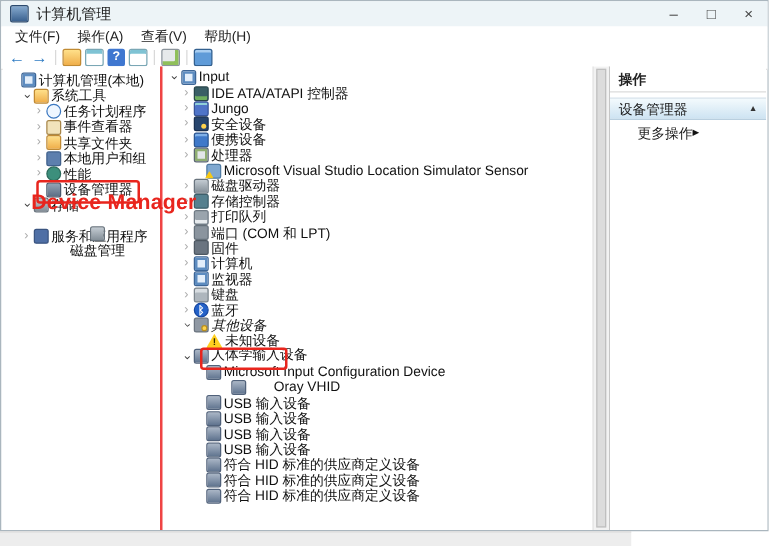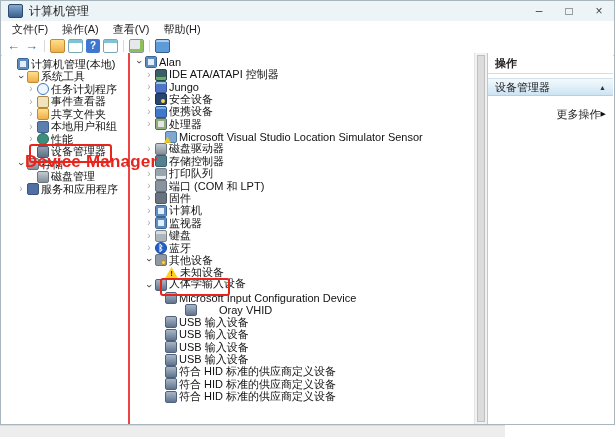--- a/index.html
+++ b/index.html
@@ -72,21 +72,21 @@
   [data-name="bluetooth-icon"]{border-radius:50%;background:#2462c9;border:1px solid #1747a0;font-size:9px;}
   [data-name="other-devices-icon"]{background:#8f98a3;border:1px solid #6b747f;}
   [data-name="other-devices-icon"]::after{content:"";position:absolute;right:0;bottom:0;width:5px;height:5px;background:#ffd34d;border-radius:50%;border:1px solid #b98f1f;box-sizing:border-box;}
   [data-name="unknown-device-icon"]{width:13px;border:none;border-radius:0;clip-path:polygon(50% 2%,100% 96%,0 96%);background:#ffd020;color:#3a2b00;font-size:8px;padding-top:2px;}
   [data-name="hid-category-icon"],[data-name="hid-device-icon"]{background:linear-gradient(#aab6c6,#60748f);border:1px solid #50617a;}
 
   
   .actions-title{height:15px;padding:3px 7px 2px;font-size:11px;font-weight:bold;border-bottom:1px solid #dcdcdc;color:#222;}
   .actions-group{margin-top:4px;height:16px;display:flex;align-items:center;justify-content:space-between;padding:0 7px;font-size:11px;color:#1a1a1a;background:linear-gradient(#f3fafd,#cde3f2);border-top:1px solid #d5e2ec;border-bottom:1px solid #b9cfdf;}
   .actions-group .arrow{font-size:7px;color:#333;}
-  .actions-more{height:20px;display:flex;align-items:center;justify-content:flex-end;padding:0 7px 0 22px;font-size:11px;color:#1a1a1a;margin-top:8px;}
+  .actions-more{height:20px;display:flex;align-items:center;justify-content:flex-start;padding:0 7px 0 22px;font-size:11px;color:#1a1a1a;}
   .actions-more .arrow{font-size:7px;color:#111;}
 
   
   .bottom-strip{position:absolute;left:0;right:0;top:425px;height:12px;background:#ededed;border-top:1px solid #d9d9d9;box-sizing:border-box;}
 
   
   .ann-box{position:absolute;border:2px solid #e8251d;border-radius:3px;}
   .ann-text{position:absolute;color:#e8251d;font-size:17px;font-weight:600;white-space:nowrap;letter-spacing:0.2px;}
   #annb1{left:29px;top:144px;width:79px;height:15px;}
   #annt1{left:25px;top:152px;}
@@ -169,38 +169,38 @@
           <div class="trow" data-name="tree-row" style="padding-left: 24px;">
             <span class="chev leaf" data-name="no-chevron">›</span>
             <span class="ticon" data-name="device-manager-icon"></span>
             <span class="tlabel" data-name="tree-row-label">设备管理器</span>
           </div>
           <div class="trow" data-name="tree-row" style="padding-left: 14px;">
             <span class="chev expanded" data-name="chevron-expanded-icon">›</span>
             <span class="ticon" data-name="storage-icon"></span>
             <span class="tlabel" data-name="tree-row-label">存储</span>
           </div>
-          <div class="trow" data-name="tree-row" style="padding-left: 24px;">
+          <div class="trow" data-name="tree-row" style="padding-left: 24px; flex-direction: column;">
             <span class="chev leaf" data-name="no-chevron">›</span>
             <span class="ticon" data-name="disk-management-icon"></span>
             <span class="tlabel" data-name="tree-row-label">磁盘管理</span>
           </div>
           <div class="trow" data-name="tree-row" style="padding-left: 14px;">
             <span class="chev collapsed" data-name="chevron-collapsed-icon">›</span>
             <span class="ticon" data-name="services-applications-icon"></span>
             <span class="tlabel" data-name="tree-row-label">服务和应用程序</span>
           </div>
         </div>
 
       <div class="pane-mid" data-name="device-tree-pane">
         <div id="device-tree" data-name="device-tree">
             <div class="trow" data-name="tree-row" style="padding-left: 4px;">
               <span class="chev expanded" data-name="chevron-expanded-icon">›</span>
               <span class="ticon" data-name="computer-icon"></span>
-              <span class="tlabel" data-name="tree-row-label">Alan</span>
+              <span class="tlabel" data-name="tree-row-label">Input</span>
             </div>
             <div class="trow" data-name="tree-row" style="padding-left: 14px;">
               <span class="chev collapsed" data-name="chevron-collapsed-icon">›</span>
               <span class="ticon" data-name="ide-controller-icon"></span>
               <span class="tlabel" data-name="tree-row-label">IDE ATA/ATAPI 控制器</span>
             </div>
             <div class="trow" data-name="tree-row" style="padding-left: 14px;">
               <span class="chev collapsed" data-name="chevron-collapsed-icon">›</span>
               <span class="ticon" data-name="jungo-icon"></span>
               <span class="tlabel" data-name="tree-row-label">Jungo</span>
@@ -263,21 +263,21 @@
             <div class="trow" data-name="tree-row" style="padding-left: 14px;">
               <span class="chev collapsed" data-name="chevron-collapsed-icon">›</span>
               <span class="ticon" data-name="keyboards-icon"></span>
               <span class="tlabel" data-name="tree-row-label">键盘</span>
             </div>
             <div class="trow" data-name="tree-row" style="padding-left: 14px;">
               <span class="chev collapsed" data-name="chevron-collapsed-icon">›</span>
               <span class="ticon" data-name="bluetooth-icon">ᛒ</span>
               <span class="tlabel" data-name="tree-row-label">蓝牙</span>
             </div>
-            <div class="trow" data-name="tree-row" style="padding-left: 14px;">
+            <div class="trow" data-name="tree-row" style="padding-left: 14px; font-style: italic;">
               <span class="chev expanded" data-name="chevron-expanded-icon">›</span>
               <span class="ticon" data-name="other-devices-icon"></span>
               <span class="tlabel" data-name="tree-row-label">其他设备</span>
             </div>
             <div class="trow" data-name="tree-row" style="padding-left: 24px;">
               <span class="chev leaf" data-name="no-chevron">›</span>
               <span class="ticon" data-name="unknown-device-icon">!</span>
               <span class="tlabel" data-name="tree-row-label">未知设备</span>
             </div>
             <div class="trow" data-name="tree-row" style="padding-left: 14px; align-items: flex-end;">

